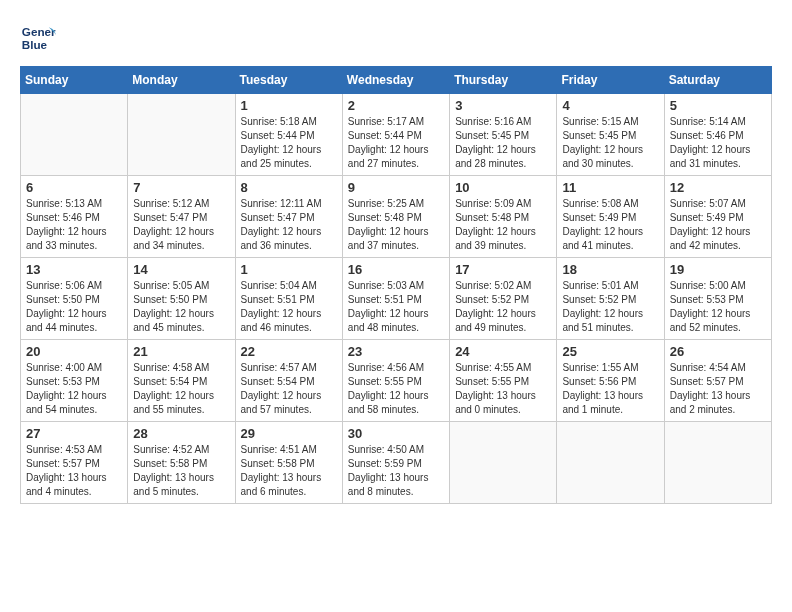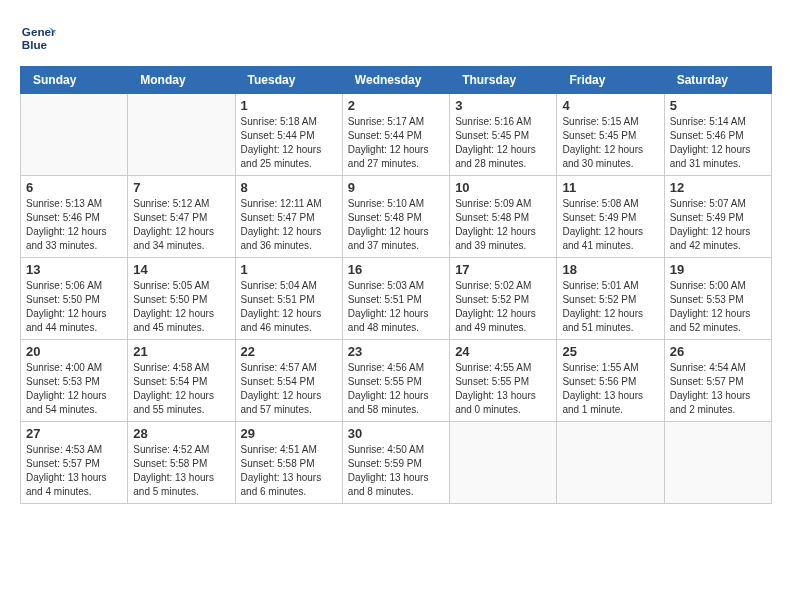--- a/index.html
+++ b/index.html
@@ -38,21 +38,21 @@
       color: #555;
     }
     .calendar {
       width: 100%;
       border-collapse: collapse;
       font-size: 11px;
     }
     .calendar th {
       background: #2e6db4;
       color: #fff;
-      padding: 6px 12px;
+      padding: 6px 4px;
       text-align: left;
       font-size: 12px;
       font-weight: bold;
       border: 1px solid #2e6db4;
     }
     .calendar td {
       border: 1px solid #ccc;
       vertical-align: top;
       padding: 4px 5px;
       width: 107px;
@@ -154,21 +154,21 @@
 Daylight: 12 hours and 34 minutes.</div>
         </td>
         <td>
           <span class="day-num">8</span>
           <div class="day-info">Sunrise: 12:11 AM
 Sunset: 5:47 PM
 Daylight: 12 hours and 36 minutes.</div>
         </td>
         <td>
           <span class="day-num">9</span>
-          <div class="day-info">Sunrise: 5:10 AM
+          <div class="day-info">Sunrise: 5:25 AM
 Sunset: 5:48 PM
 Daylight: 12 hours and 37 minutes.</div>
         </td>
         <td>
           <span class="day-num">10</span>
           <div class="day-info">Sunrise: 5:09 AM
 Sunset: 5:48 PM
 Daylight: 12 hours and 39 minutes.</div>
         </td>
         <td>

